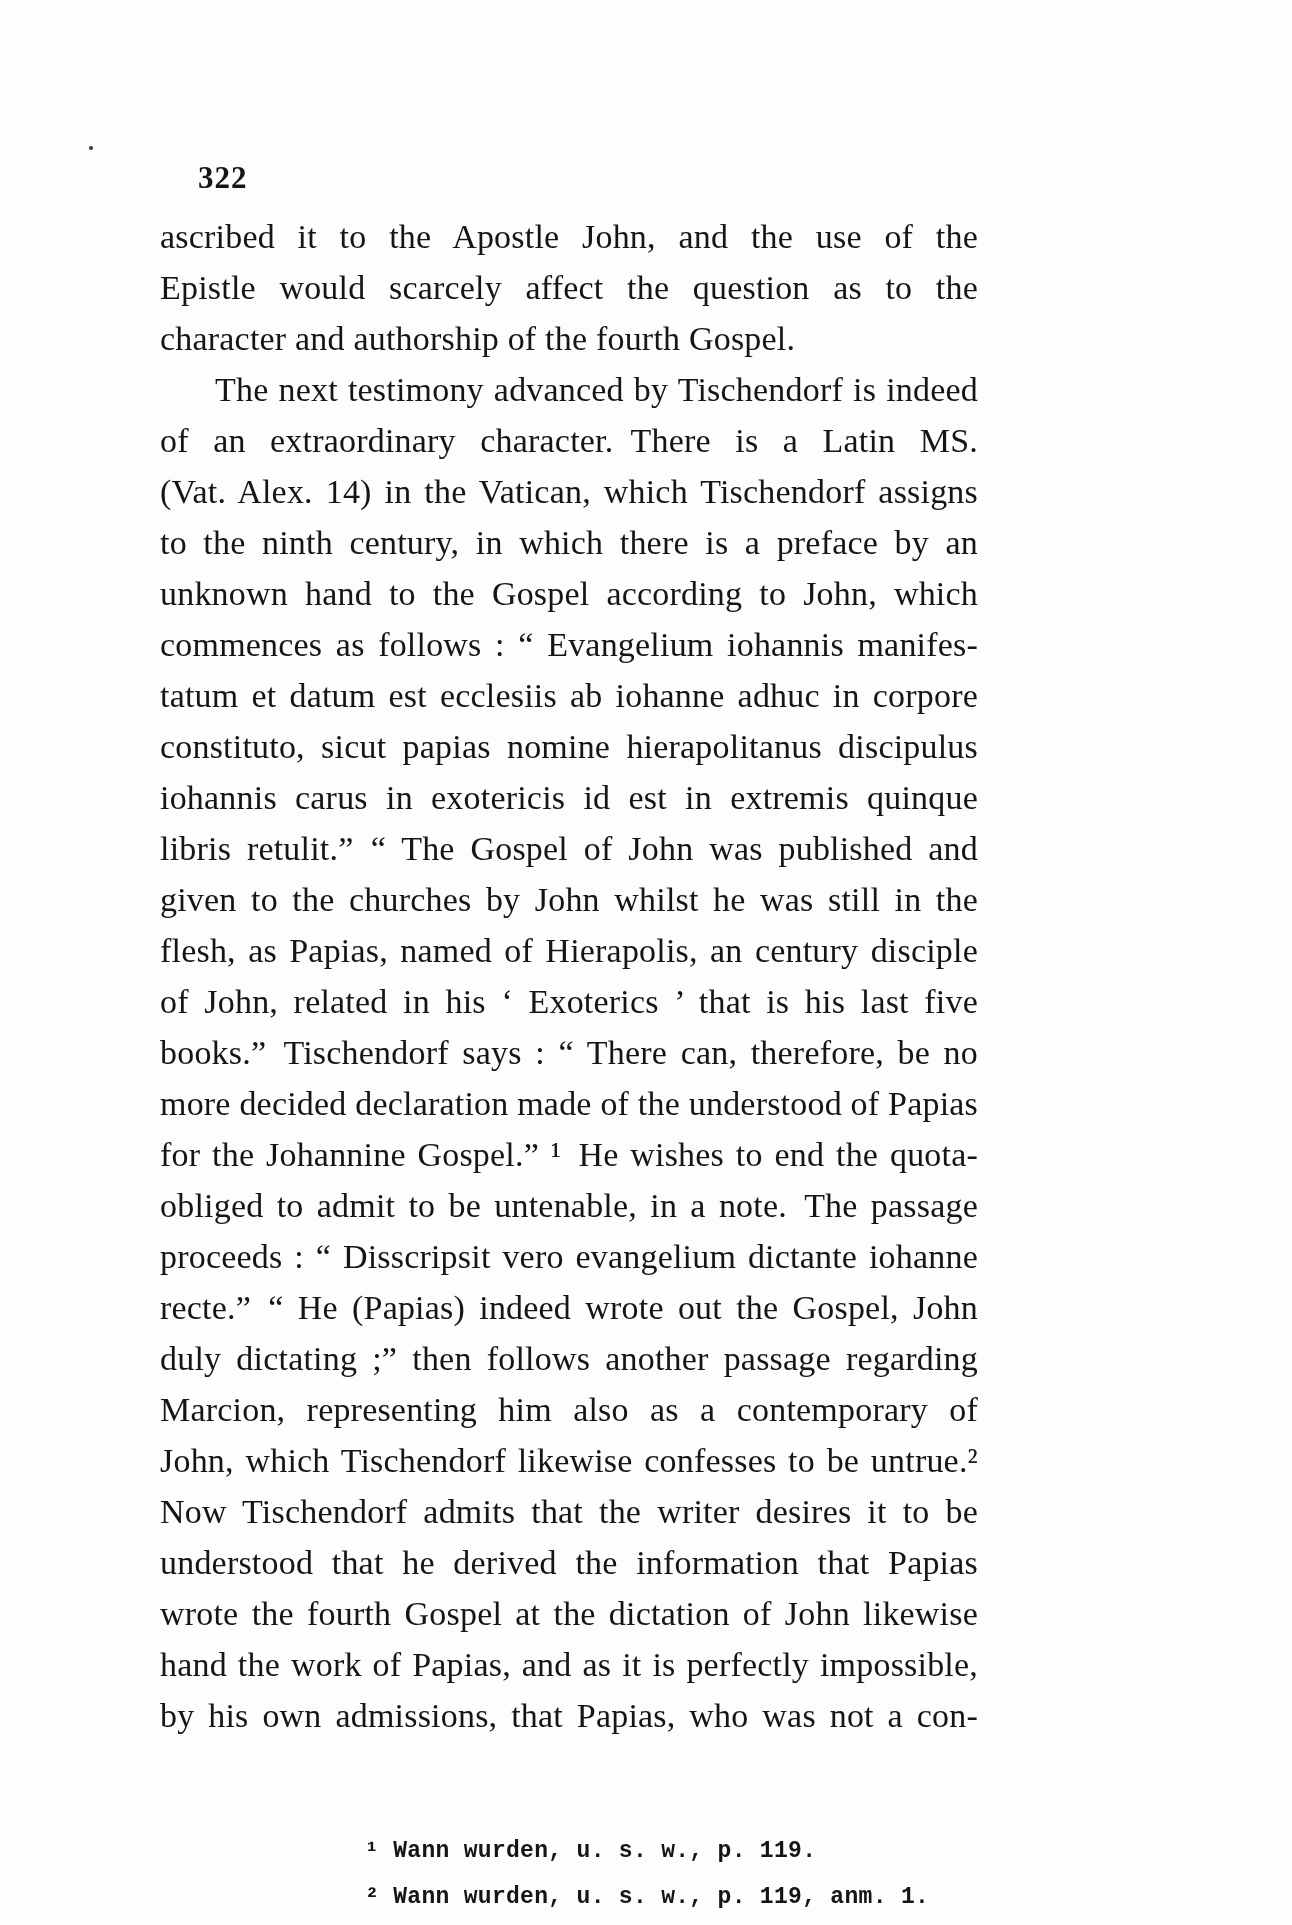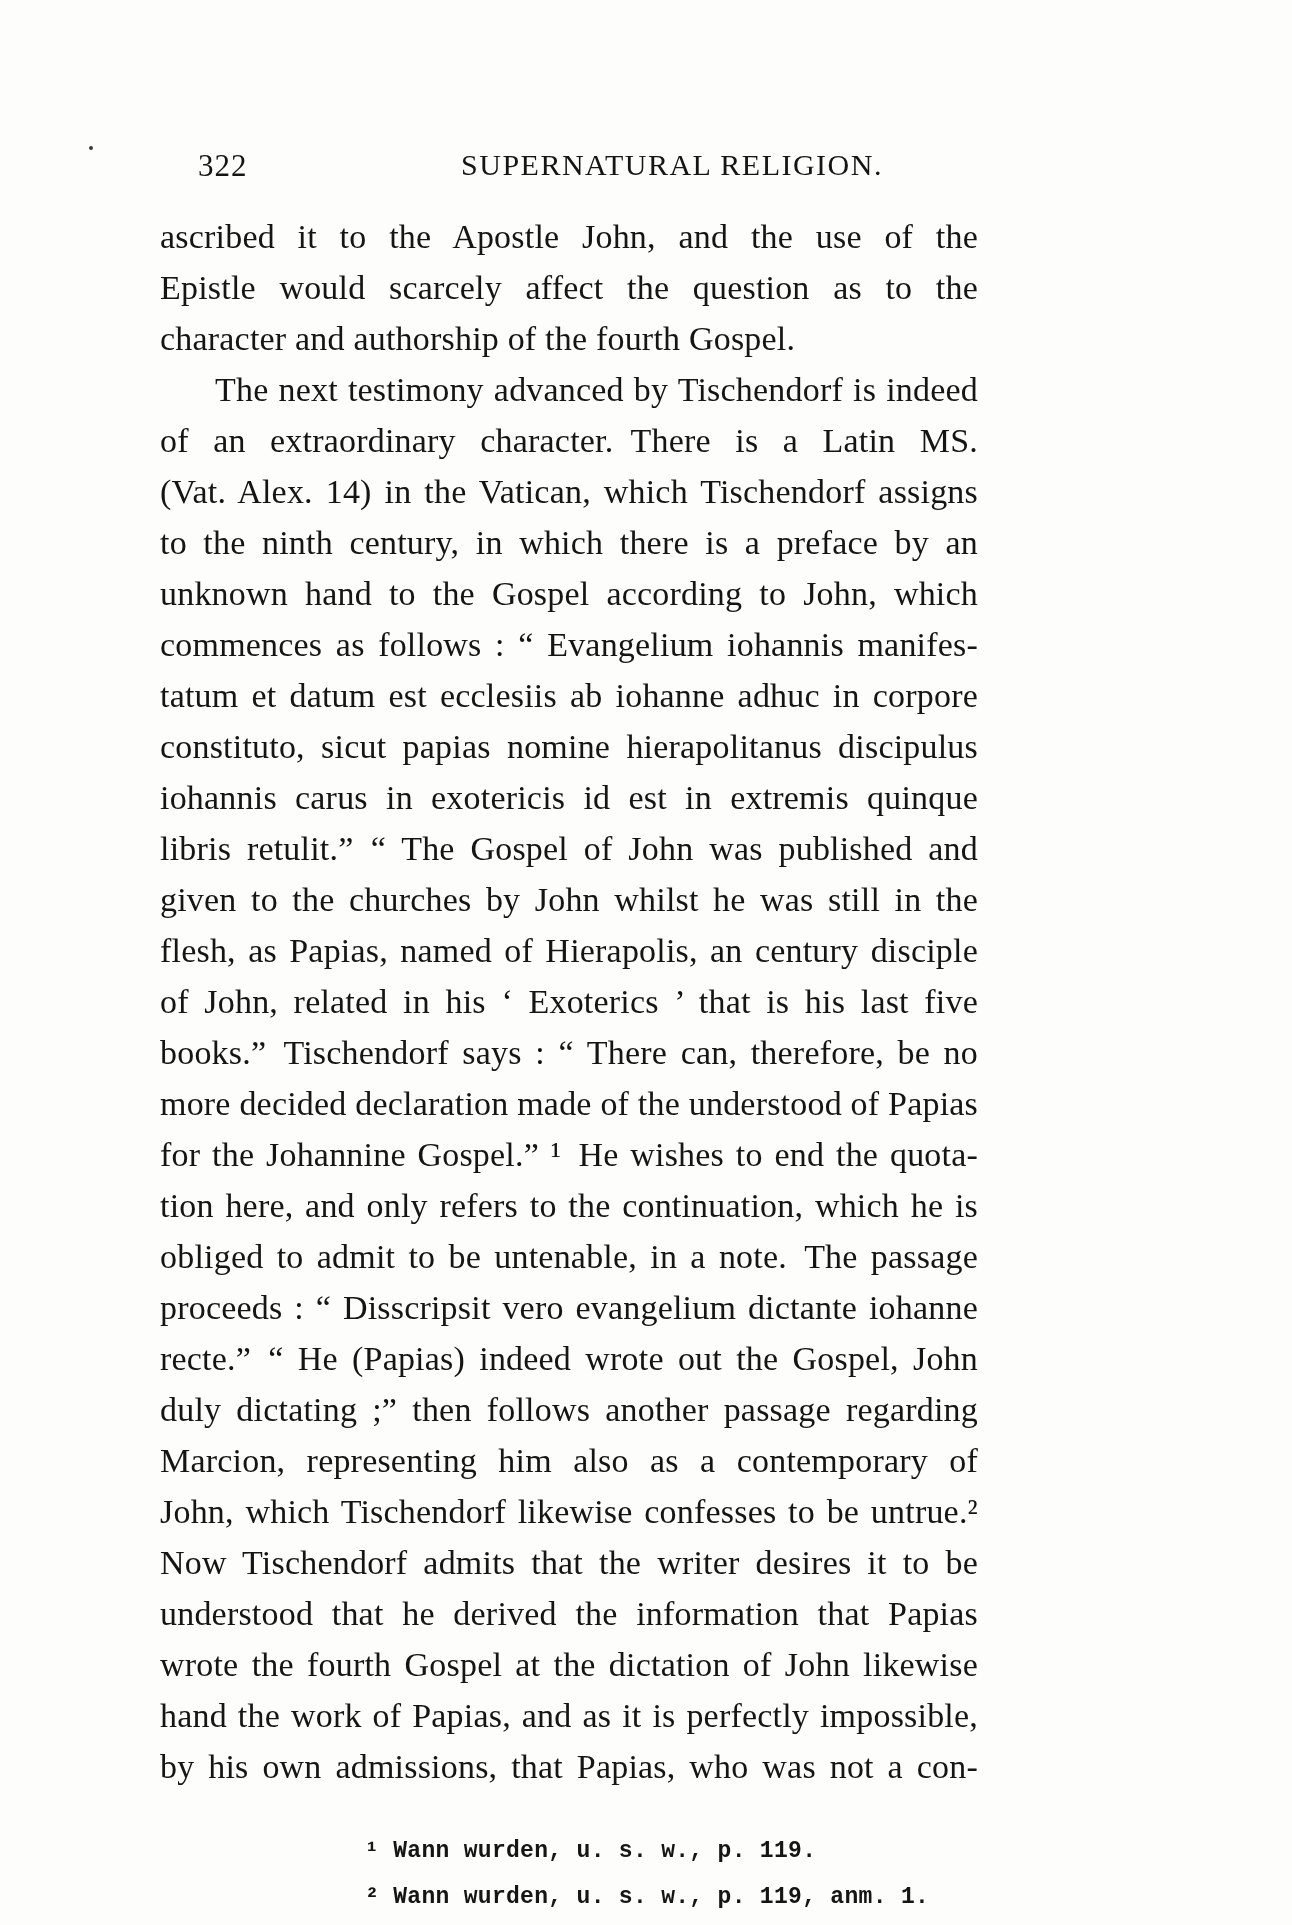--- a/index.html
+++ b/index.html
@@ -27,23 +27,23 @@
   .header {
     position: absolute;
     left: 0;
     top: 148px;
     width: 100%;
     height: 40px;
   }
   .page-number {
     position: absolute;
     left: 198px;
-    top: 0;
+    top: 12px;
     font-size: 31px;
-    font-weight: normal;
+    font-weight: bold;
     letter-spacing: 1px;
   }
   .running-title {
     position: absolute;
     left: 672px;
     top: 0;
     transform: translateX(-50%);
     font-size: 30px;
     letter-spacing: 1.5px;
     white-space: nowrap;
@@ -85,21 +85,20 @@
     font-family: Liberation Mono, monospace;
   }
 </style>
 </head>
 <body>
 
 <div class="speck"></div>
 
 <div class="header">
   <div class="page-number">322</div>
-  <div class="running-title">SUPERNATURAL RELIGION.</div>
 </div>
 
 <div class="body-text" id="body-lines">
     <div class="line">ascribed it to the Apostle John, and the use of the</div>
     <div class="line">Epistle would scarcely affect the question as to the</div>
     <div class="line noj">character and authorship of the fourth Gospel.</div>
     <div class="line ind">The next testimony advanced by Tischendorf is indeed</div>
     <div class="line">of an extraordinary character. There is a Latin MS.</div>
     <div class="line">(Vat. Alex. 14) in the Vatican, which Tischendorf assigns</div>
     <div class="line">to the ninth century, in which there is a preface by an</div>
@@ -108,21 +107,20 @@
     <div class="line">tatum et datum est ecclesiis ab iohanne adhuc in corpore</div>
     <div class="line">constituto, sicut papias nomine hierapolitanus discipulus</div>
     <div class="line">iohannis carus in exotericis id est in extremis quinque</div>
     <div class="line">libris retulit.” “ The Gospel of John was published and</div>
     <div class="line">given to the churches by John whilst he was still in the</div>
     <div class="line">flesh, as Papias, named of Hierapolis, an century disciple</div>
     <div class="line">of John, related in his ‘ Exoterics ’ that is his last five</div>
     <div class="line">books.” Tischendorf says : “ There can, therefore, be no</div>
     <div class="line">more decided declaration made of the understood of Papias</div>
     <div class="line">for the Johannine Gospel.” ¹ He wishes to end the quota-</div>
-    <div class="line">tion here, and only refers to the continuation, which he is</div>
     <div class="line">obliged to admit to be untenable, in a note. The passage</div>
     <div class="line">proceeds : “ Disscripsit vero evangelium dictante iohanne</div>
     <div class="line">recte.” “ He (Papias) indeed wrote out the Gospel, John</div>
     <div class="line">duly dictating ;” then follows another passage regarding</div>
     <div class="line">Marcion, representing him also as a contemporary of</div>
     <div class="line">John, which Tischendorf likewise confesses to be untrue.²</div>
     <div class="line">Now Tischendorf admits that the writer desires it to be</div>
     <div class="line">understood that he derived the information that Papias</div>
     <div class="line">wrote the fourth Gospel at the dictation of John likewise</div>
     <div class="line">hand the work of Papias, and as it is perfectly impossible,</div>

